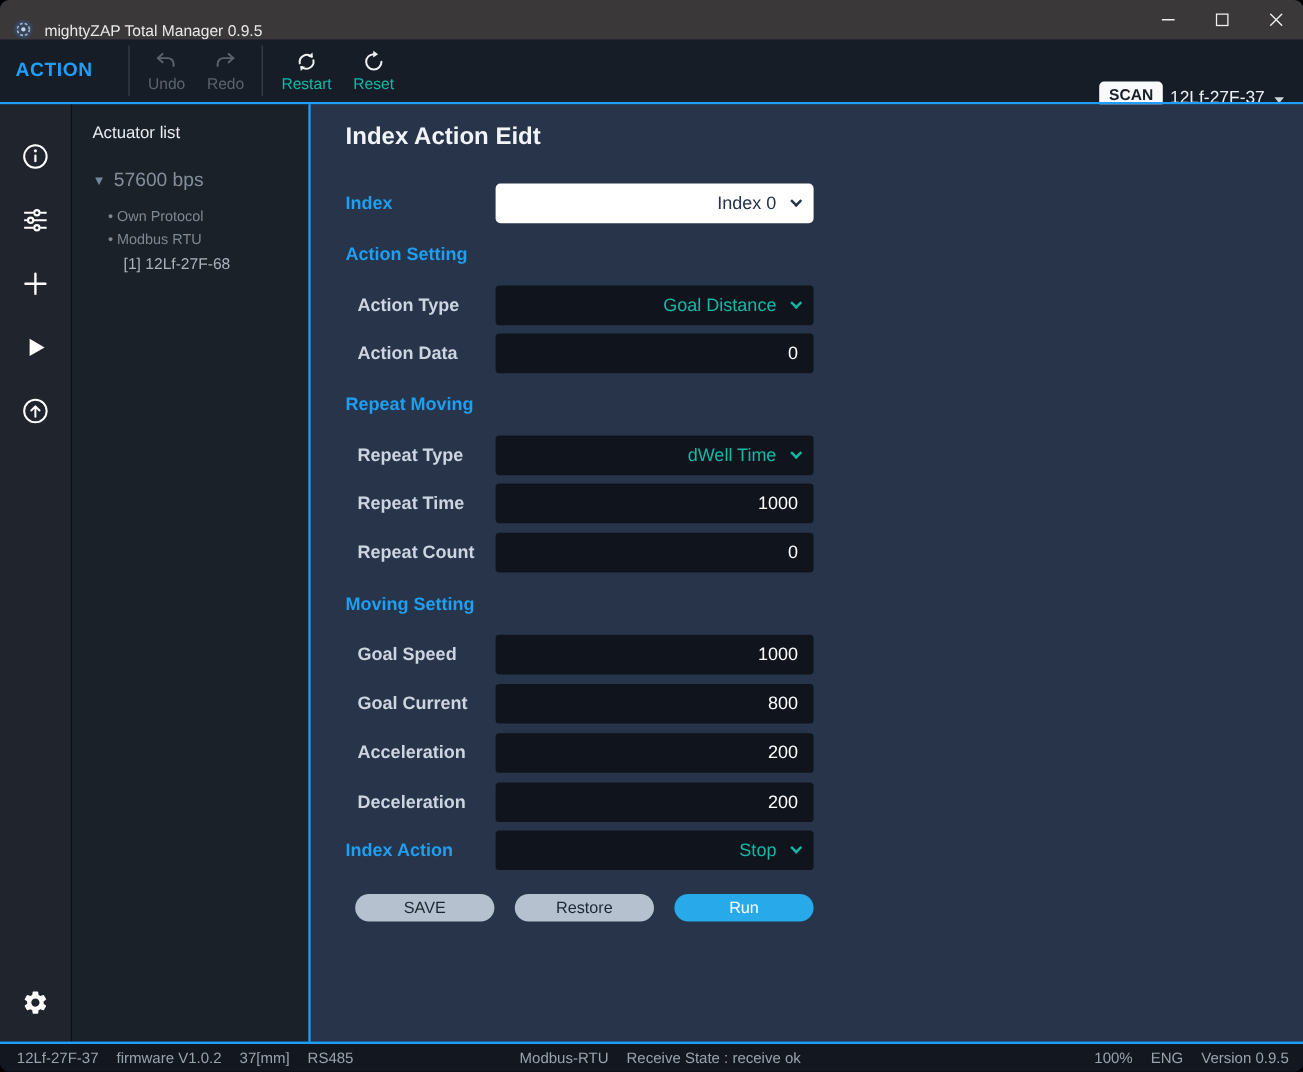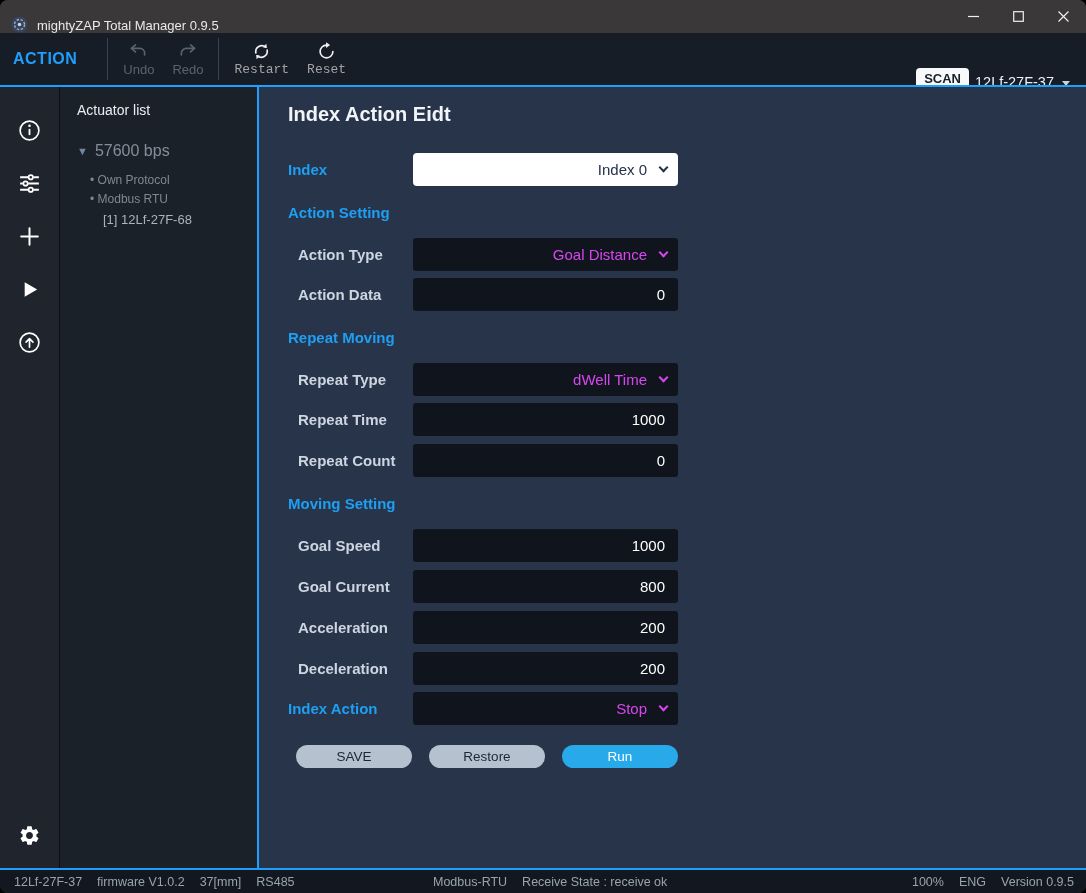--- a/index.html
+++ b/index.html
@@ -24,21 +24,21 @@
     height:52px; background:#171d26; display:flex; align-items:center; flex:0 0 auto;
   }
   .mode-label { color:#1f9ffb; font-weight:bold; font-size:16px; letter-spacing:.5px; margin:0 24px 0 13px; }
   .tb-divider { width:1px; height:42px; background:#39424e; margin:0 6px; }
   .tool-btn {
     display:flex; flex-direction:column; align-items:center; justify-content:center;
     padding:0 9px; min-width:46px; height:52px; gap:1px;
   }
   .tool-btn .tb-label { font-size:13px; line-height:14px; }
   .tool-btn.disabled .tb-label { color:#5a636d; }
-  .tool-btn.enabled .tb-label { color:#a3a3a3;font-family:Liberation Mono, monospace; }
+  .tool-btn.enabled .tb-label { color:#14b8a6; }
   .toolbar-right { margin-left:auto; display:flex; align-items:flex-end; margin-right:16px; gap:6px;margin-top:40px; }
   .scan-btn {
     background:#f7f9fa; color:#171f29; font-size:13px; font-weight:bold;
     border:none; border-radius:4px; padding:3px 8px; line-height:16px;
   }
   .device-selector { display:flex; align-items:center; gap:8px; }
   .device-selector .dev-label { color:#ecf0f4; font-size:14.5px; }
   .caret-down {
     width:0; height:0; border-left:4px solid transparent; border-right:4px solid transparent;
     border-top:5px solid #cdd4db; margin-top:2px;
@@ -77,21 +77,21 @@
   .section-title { color:#1e9ff2; font-size:15px; font-weight:bold; margin:17px 0 15px; line-height:20px; }
   .mt8 { margin-bottom:8px; }
   .ctl { width:265px; height:33px; border-radius:3px; flex:0 0 auto; }
   .ctl-input {
     background:#10151d; border:none; outline:none; color:#ffffff;
     font-family:"Liberation Sans","DejaVu Sans",sans-serif;
     font-size:15px; text-align:right; padding:0 13px;
   }
   .select { display:flex; align-items:center; justify-content:flex-end; padding-right:11px; font-size:15px; }
   .select .sel-text { margin-right:13px; }
-  .select.dark { background:#10151d; color:#d946ef; }
+  .select.dark { background:#10151d; color:#14b8a6; }
   .select.light { background:#ffffff; color:#25324a; border-radius:4px; }
   .chev { width:7px; height:7px; border-right:2px solid currentColor; border-bottom:2px solid currentColor; transform:rotate(45deg); margin-top:-4px; flex:0 0 auto; }
   .btn-row { display:flex; gap:17px; margin-left:8px; margin-top:20px; }
   .pill-btn {
     width:116px; height:23px; border:none; border-radius:12px;
     font-family:"Liberation Sans","DejaVu Sans",sans-serif; font-size:13.5px; line-height:23px;
   }
   .pill-btn.light { background:#b5c1cf; color:#1d2733; }
   .pill-btn.run { background:#27a9ea; color:#ffffff; }
   

